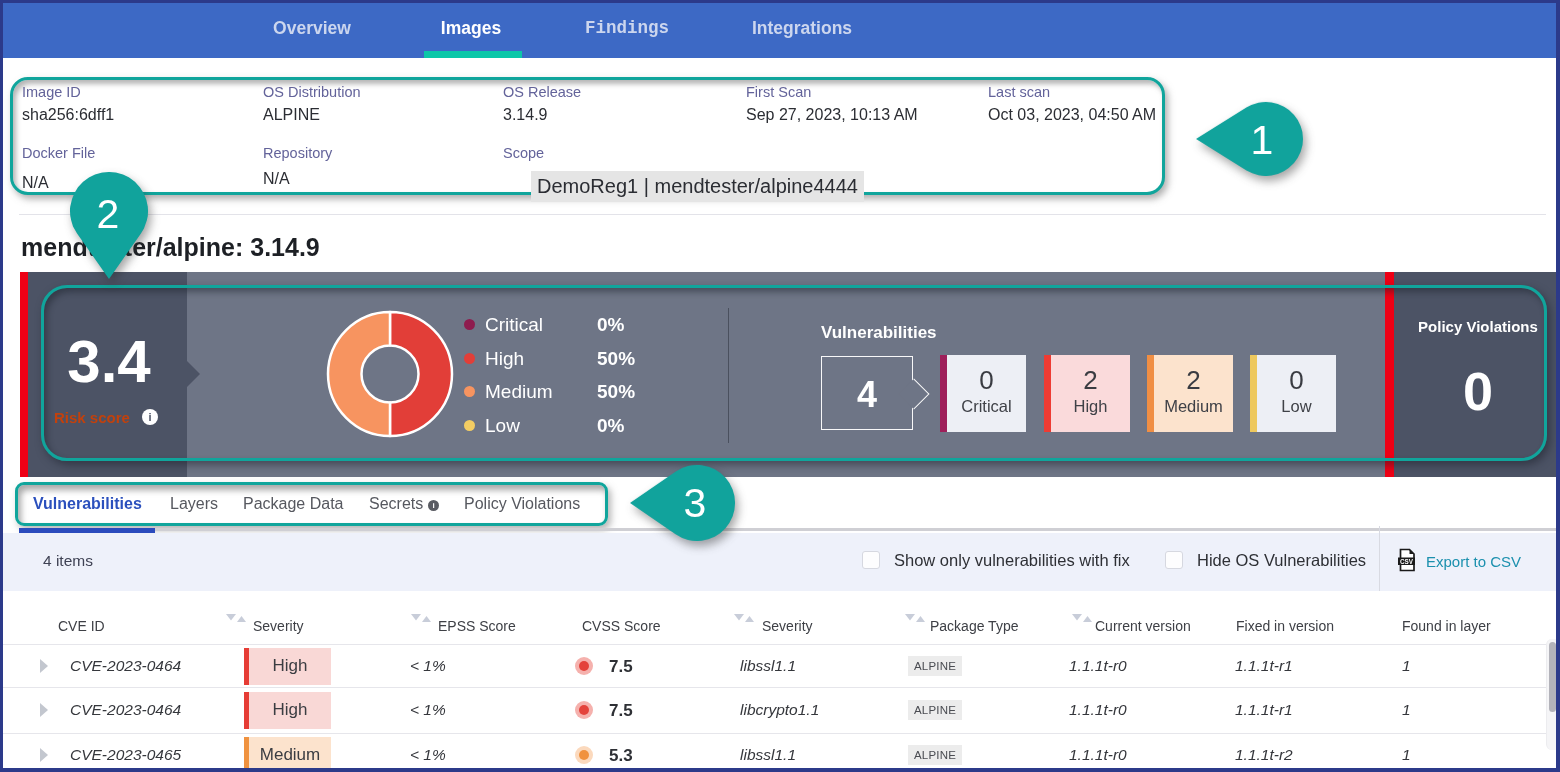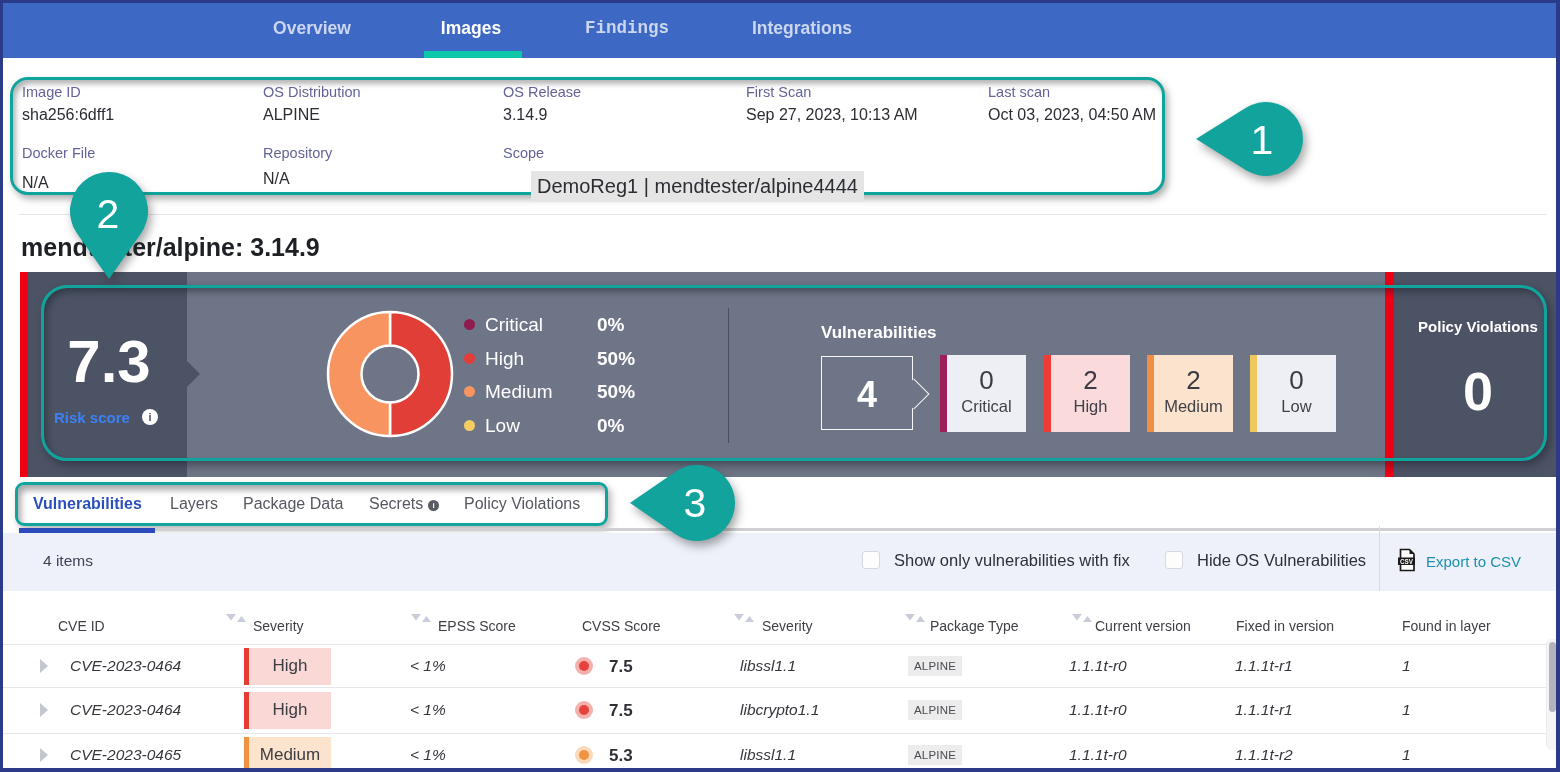--- a/index.html
+++ b/index.html
@@ -67,22 +67,22 @@
 
   <div class="abs" style="left:28px;top:272px;width:1532px;height:205px;background:#6e7586;"></div>
   <div class="abs" style="left:20px;top:272px;width:9px;height:205px;background:#ee0015;"></div>
   <div class="abs" style="left:28px;top:272px;width:159px;height:205px;background:#4c5365;"></div>
   <div class="abs" style="left:187px;top:361px;width:0;height:0;border-top:13px solid transparent;border-bottom:13px solid transparent;border-left:13px solid #4c5365;"></div>
   <div class="abs" style="left:1385px;top:272px;width:9px;height:205px;background:#ee0015;"></div>
   <div class="abs" style="left:1394px;top:272px;width:162px;height:205px;background:#4c5365;"></div>
 
   <div class="abs" style="left:41px;top:285px;width:1506px;height:176px;border:3px solid #10a59c;border-radius:26px;box-shadow:3px 4px 8px rgba(25,30,40,.5), inset 3px 4px 6px rgba(25,30,40,.45);"></div>
 
-  <div class="abs" style="left:109px;top:327px;transform:translateX(-50%);font-size:60px;font-weight:700;color:#fff;">7.3</div>
-  <div class="abs" style="left:54px;top:409px;font-size:15px;font-weight:700;color:#3b82f6;">Risk score</div>
+  <div class="abs" style="left:109px;top:327px;transform:translateX(-50%);font-size:60px;font-weight:700;color:#fff;">3.4</div>
+  <div class="abs" style="left:54px;top:409px;font-size:15px;font-weight:700;color:#c2410c;">Risk score</div>
   <div class="abs" style="left:142px;top:409px;width:16px;height:16px;border-radius:50%;background:#fff;color:#4c5365;font-size:11px;font-weight:700;text-align:center;line-height:16px;">i</div>
 
   <svg class="abs" style="left:325px;top:309px;" width="130" height="130">
     <path d="M65,3 A62,62 0 0 1 65,127 L65,93.5 A28.5,28.5 0 0 0 65,36.5 Z" fill="#e23e38" stroke="#fff" stroke-width="2.5" stroke-linejoin="round"></path>
     <path d="M65,3 A62,62 0 0 0 65,127 L65,93.5 A28.5,28.5 0 0 1 65,36.5 Z" fill="#f79460" stroke="#fff" stroke-width="2.5" stroke-linejoin="round"></path>
   </svg>
 
   <div class="ldot" style="left:464px;top:319px;background:#8e1c4e;"></div>
   <div class="llab" style="left:485px;top:314px;">Critical</div>
   <div class="lpct" style="left:597px;top:314px;">0%</div>

